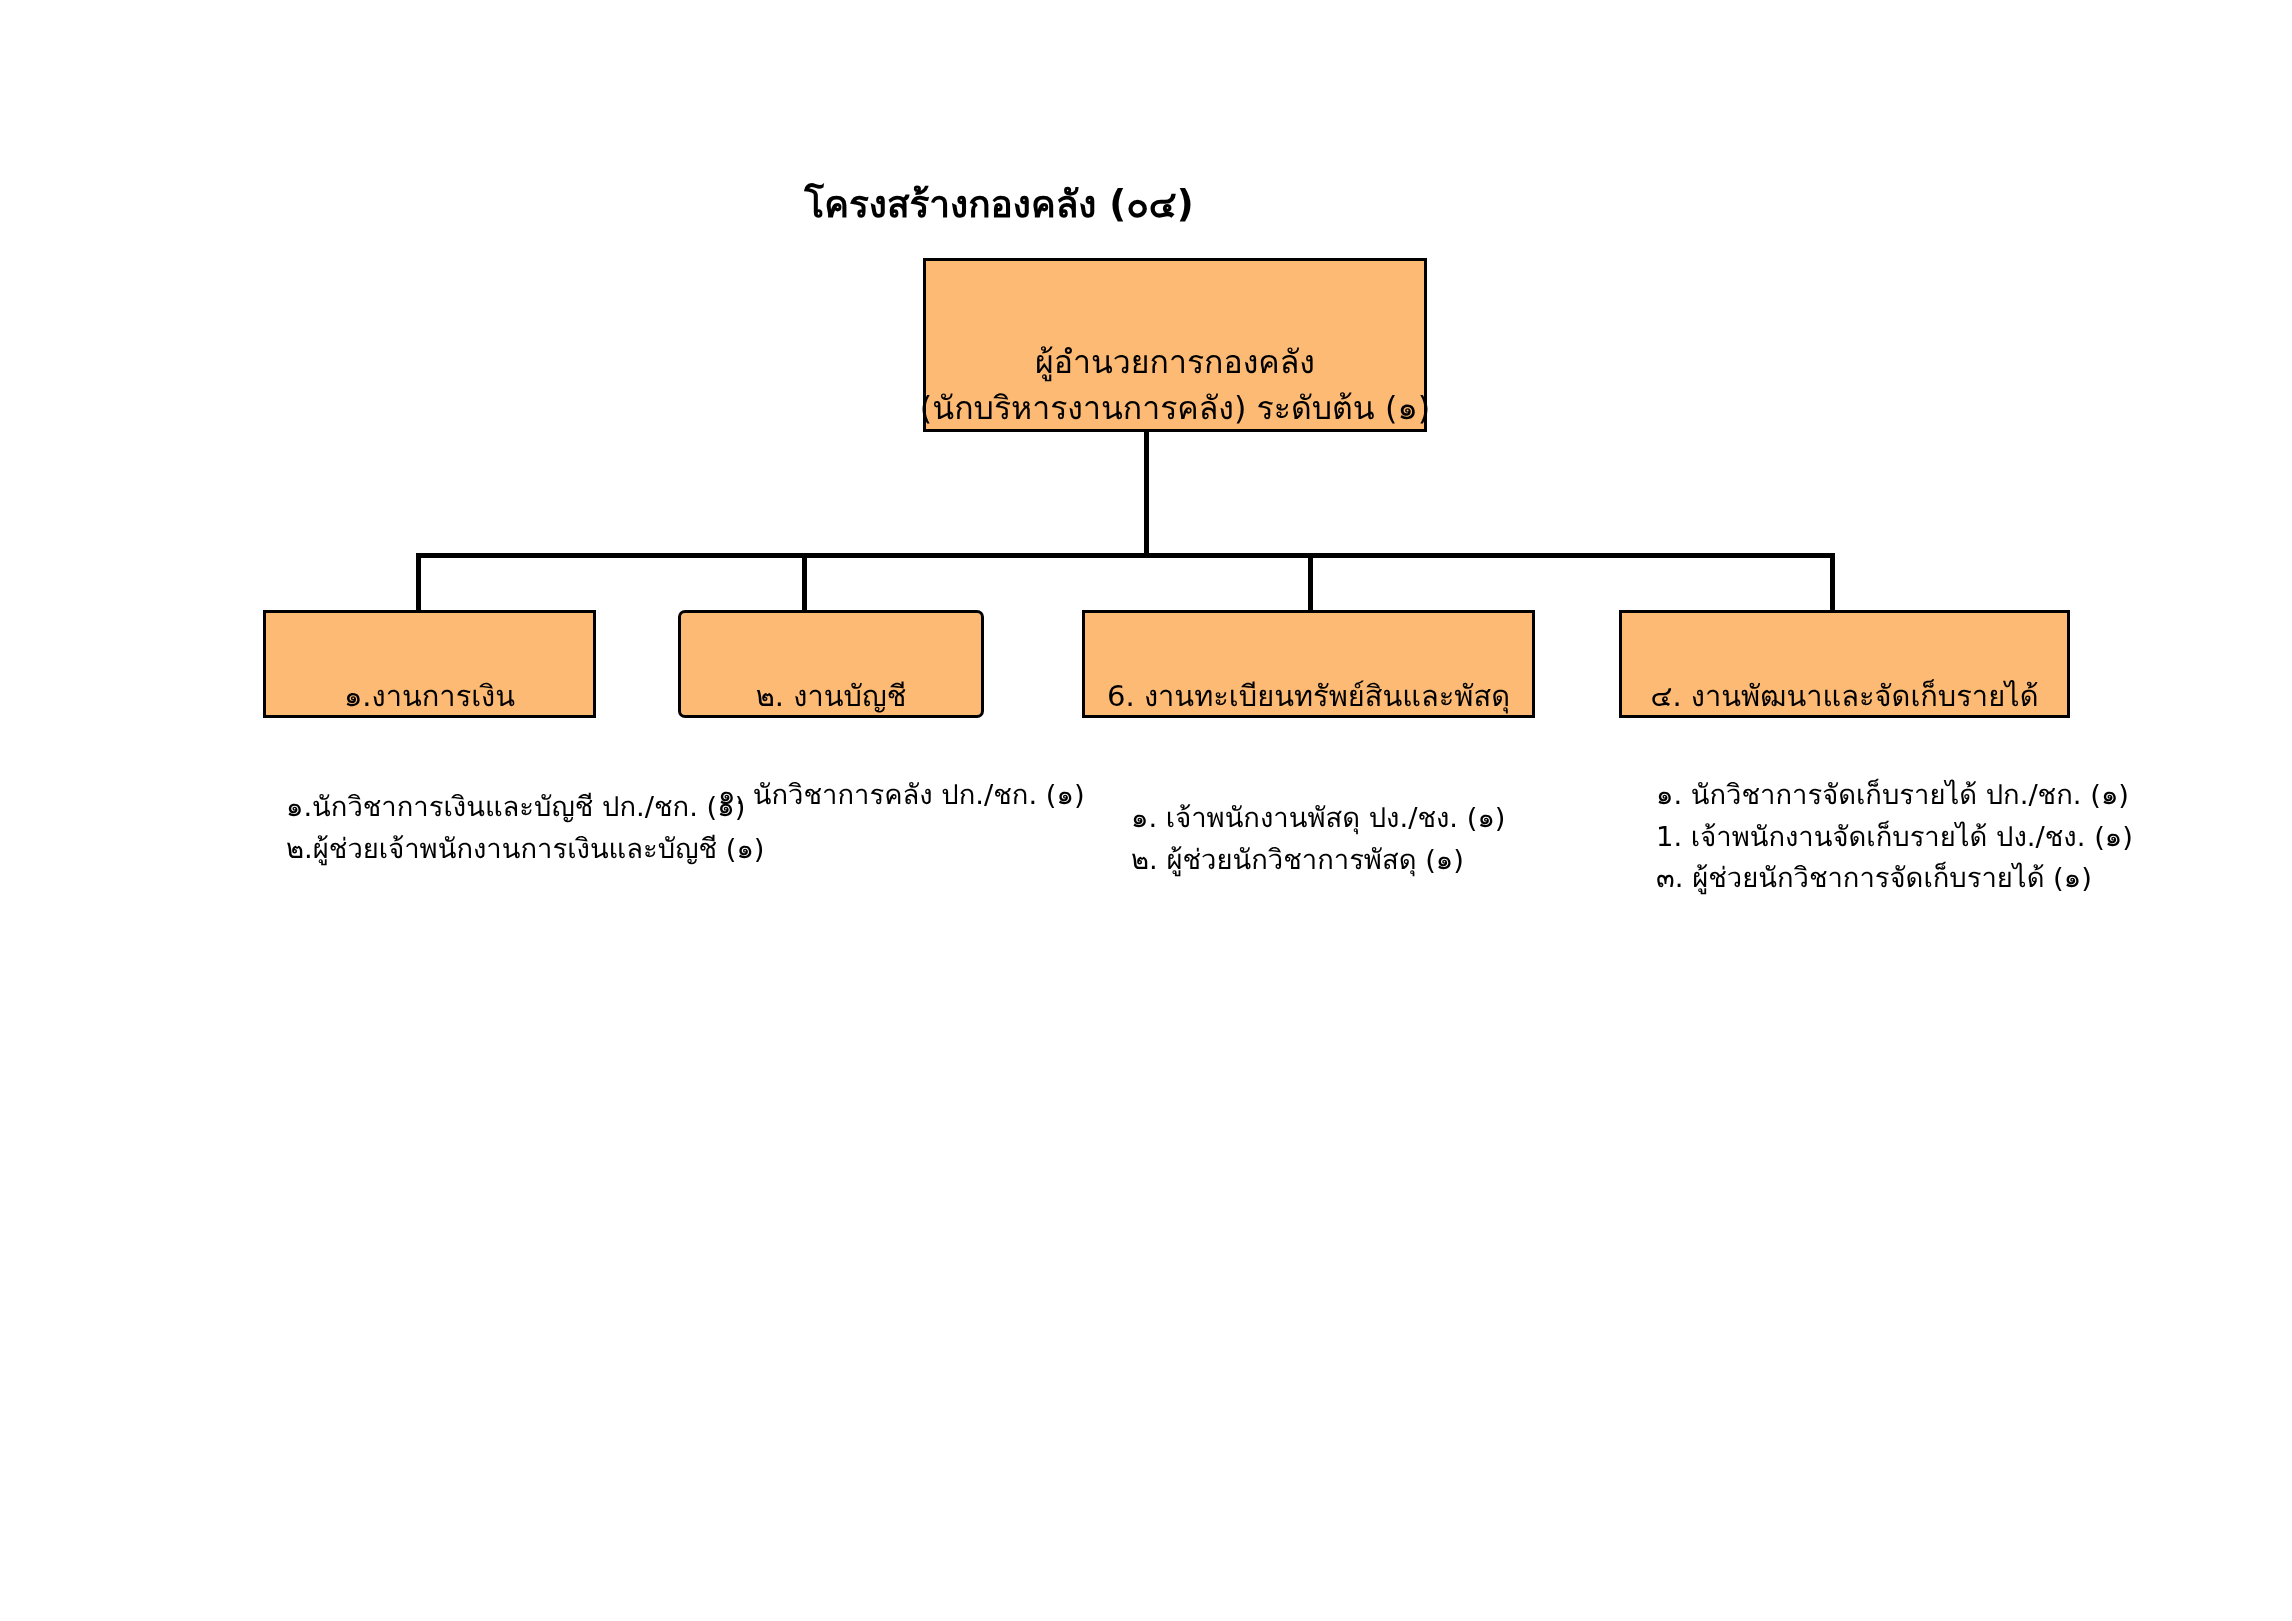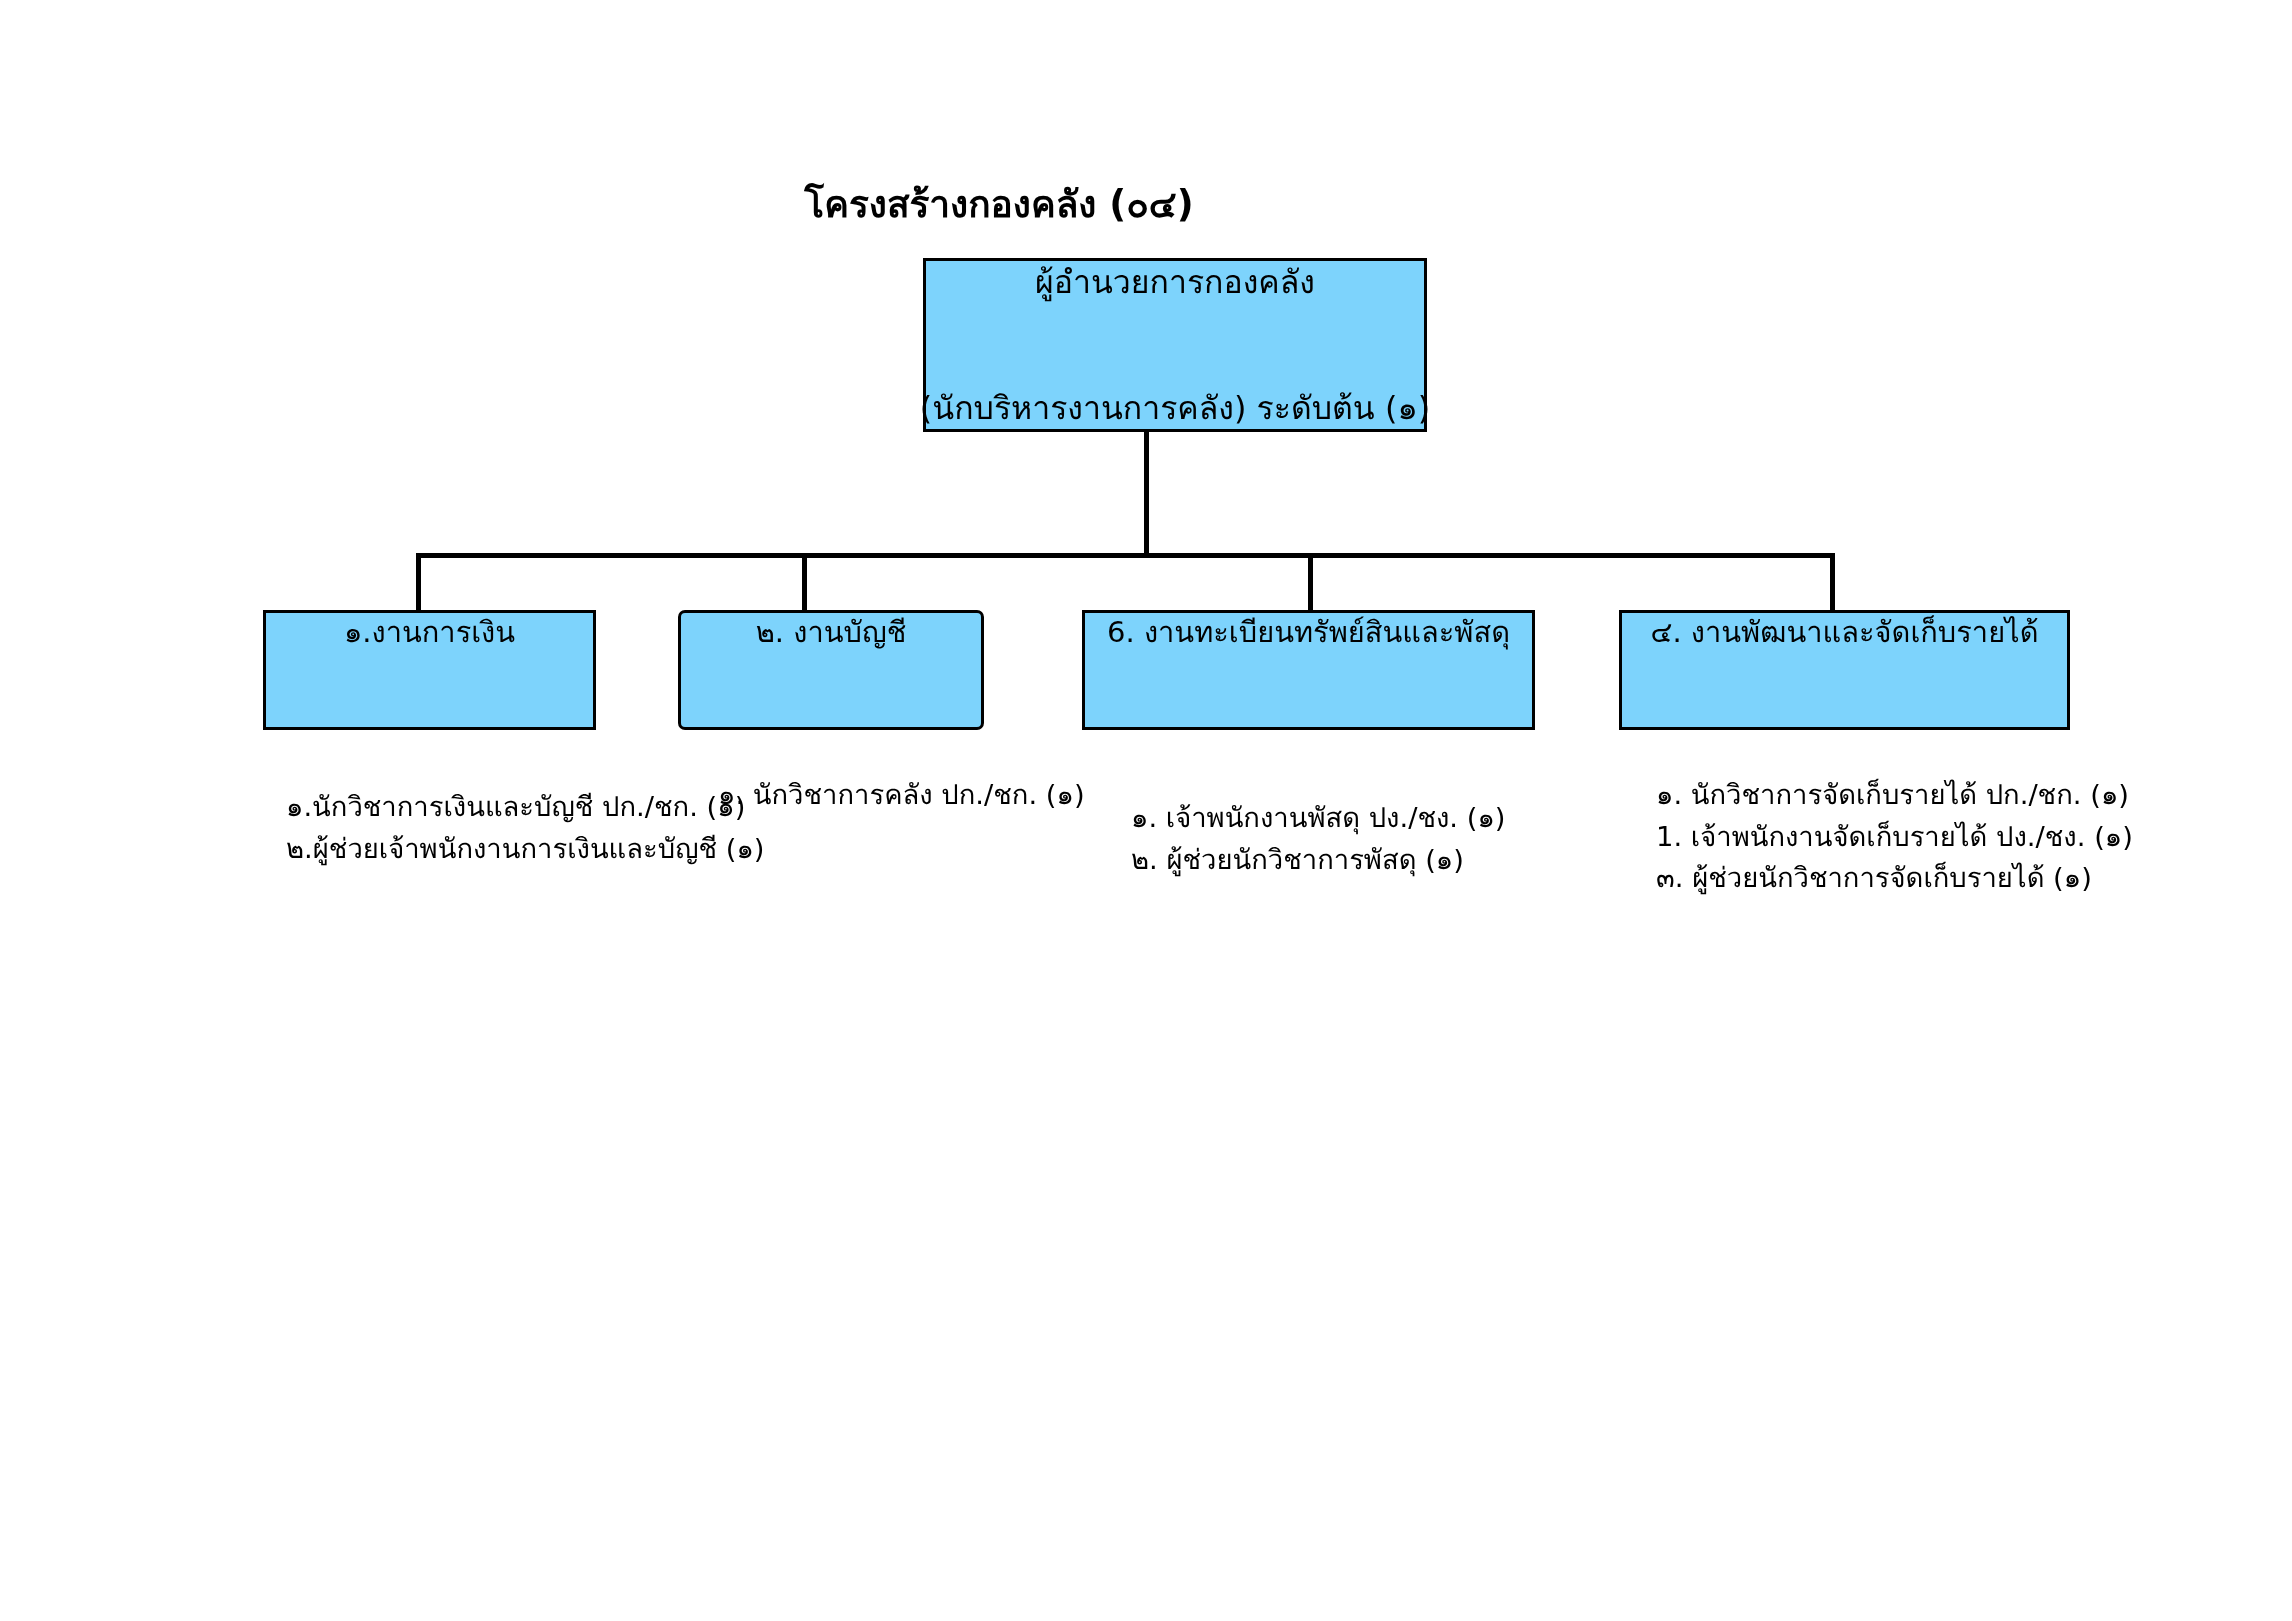--- a/index.html
+++ b/index.html
@@ -36,45 +36,45 @@
     display: inline-block;
     position: relative;
     left: -137px;
   }
 
   
   .node-box {
     position: absolute;
     box-sizing: border-box;
     border: 3.9px solid #000000;
-    background: #7dd3fc;
+    background: #fdba74;
     display: flex;
     flex-direction: column;
     align-items: center;
-    justify-content: space-between;
+    justify-content: flex-end;
     text-align: center;
     line-height: 1.32;
   }
   .node-line {
     display: block;
     white-space: nowrap;
   }
 
   #root-box {
     left: 923px;
     top: 258px;
     width: 504px;
     height: 174px;
     font-size: 32px;
   }
   #root-box .node-line.l1 { margin-bottom: 3.9px; }
 
   .dept-box {
     top: 610px;
-    height: 120px;
+    height: 108px;
     font-size: 29px;
   }
   #dept-box-1 { left: 263px;  width: 333px; }
   #dept-box-2 { left: 678px;  width: 306px; border-radius: 7px; }
   #dept-box-3 { left: 1082px; width: 453px; }
   #dept-box-4 { left: 1619px; width: 451px; }
 
   
   .conn {
     position: absolute;

